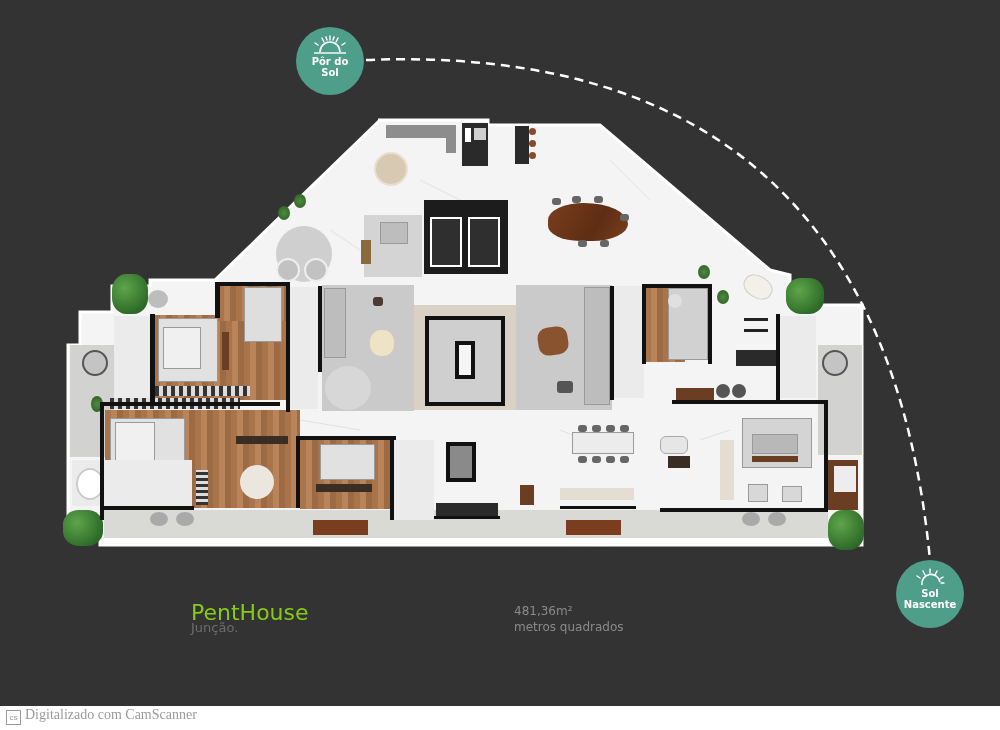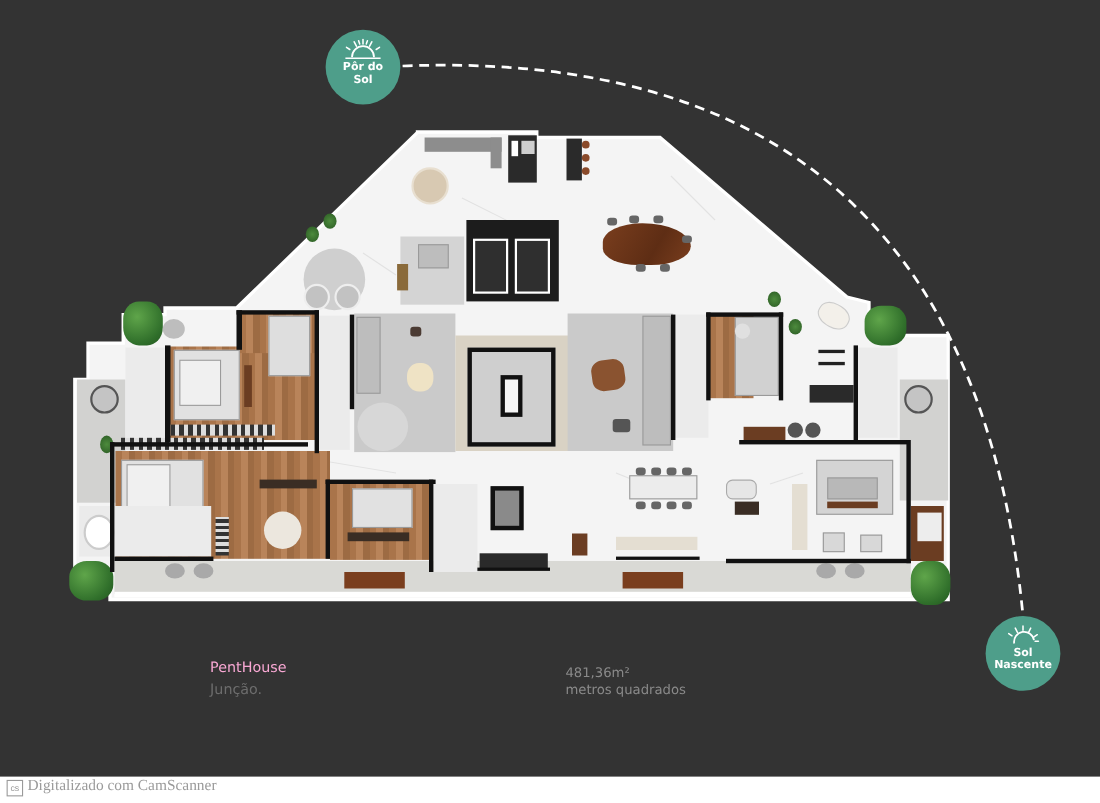--- a/index.html
+++ b/index.html
@@ -20,21 +20,21 @@
   .tile{background:#ececec;}
   .green{position:absolute;border-radius:40%;background:radial-gradient(circle at 35% 35%,#5fa54a,#2f6e2a 70%,#24561f);}
   .plant{position:absolute;width:10px;height:10px;border-radius:50%;background:radial-gradient(circle,#4d8b3d,#2a5a23);}
   .furn{position:absolute;background:#bdbdbd;border:1px solid #9a9a9a;box-sizing:border-box;}
   .dark{position:absolute;background:#2a2a2a;}
   .brown{position:absolute;background:#6b3d22;}
   .chair{position:absolute;width:9px;height:7px;background:#666;border-radius:3px;}
   
   .logo{position:absolute;left:70px;top:574px;font-family:"DejaVu Sans",sans-serif;font-size:37px;letter-spacing:6px;color:#e6e6e6;line-height:38px;font-weight:normal;}
   .logo .v{color:#4e9e8a;}
-  .title{position:absolute;left:191px;top:600px;font-size:13px;color:#f9a8d4;font-family:"DejaVu Sans",sans-serif;}
+  .title{position:absolute;left:191px;top:600px;font-size:22px;color:#84cc16;font-family:"DejaVu Sans",sans-serif;}
   .subtitle{position:absolute;left:191px;top:620px;font-size:13px;color:#6d6d6d;font-family:"DejaVu Sans",sans-serif;}
   .area{position:absolute;left:514px;top:604px;font-size:12px;color:#8a8a8a;font-family:"DejaVu Sans",sans-serif;}
   .area-unit{position:absolute;left:514px;top:620px;font-size:12px;color:#8a8a8a;font-family:"DejaVu Sans",sans-serif;}
   .watermark{position:absolute;left:6px;top:707px;font-family:"Liberation Serif",serif;font-size:14px;color:#9a9a9a;}
   .watermark .cs{display:inline-block;width:13px;height:13px;border:1px solid #9a9a9a;font-size:8px;line-height:13px;text-align:center;font-family:"Liberation Sans",sans-serif;margin-right:4px;vertical-align:-1px;}
 </style>
 </head>
 <body>
 
 <div class="sheet">

